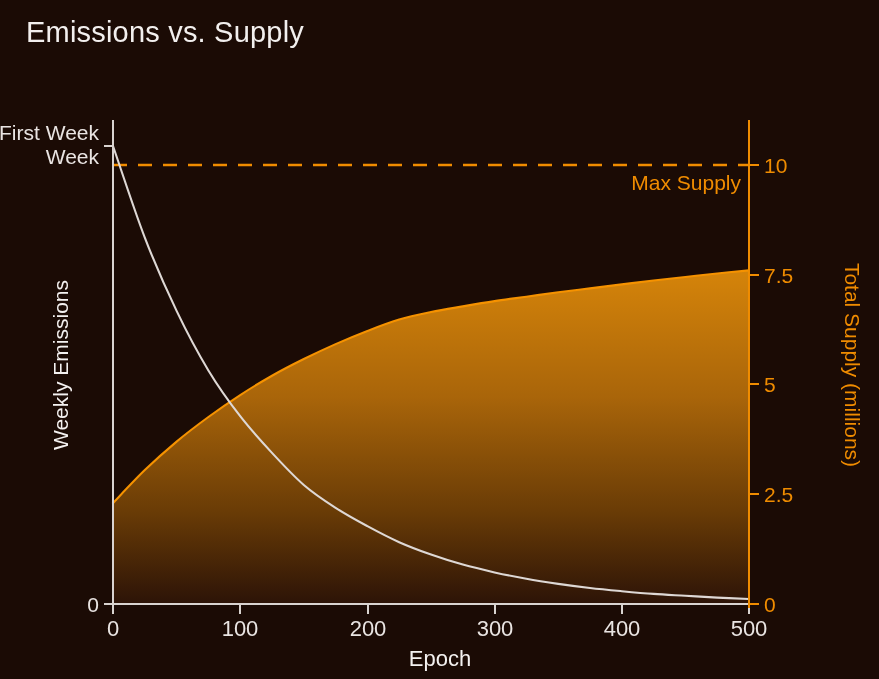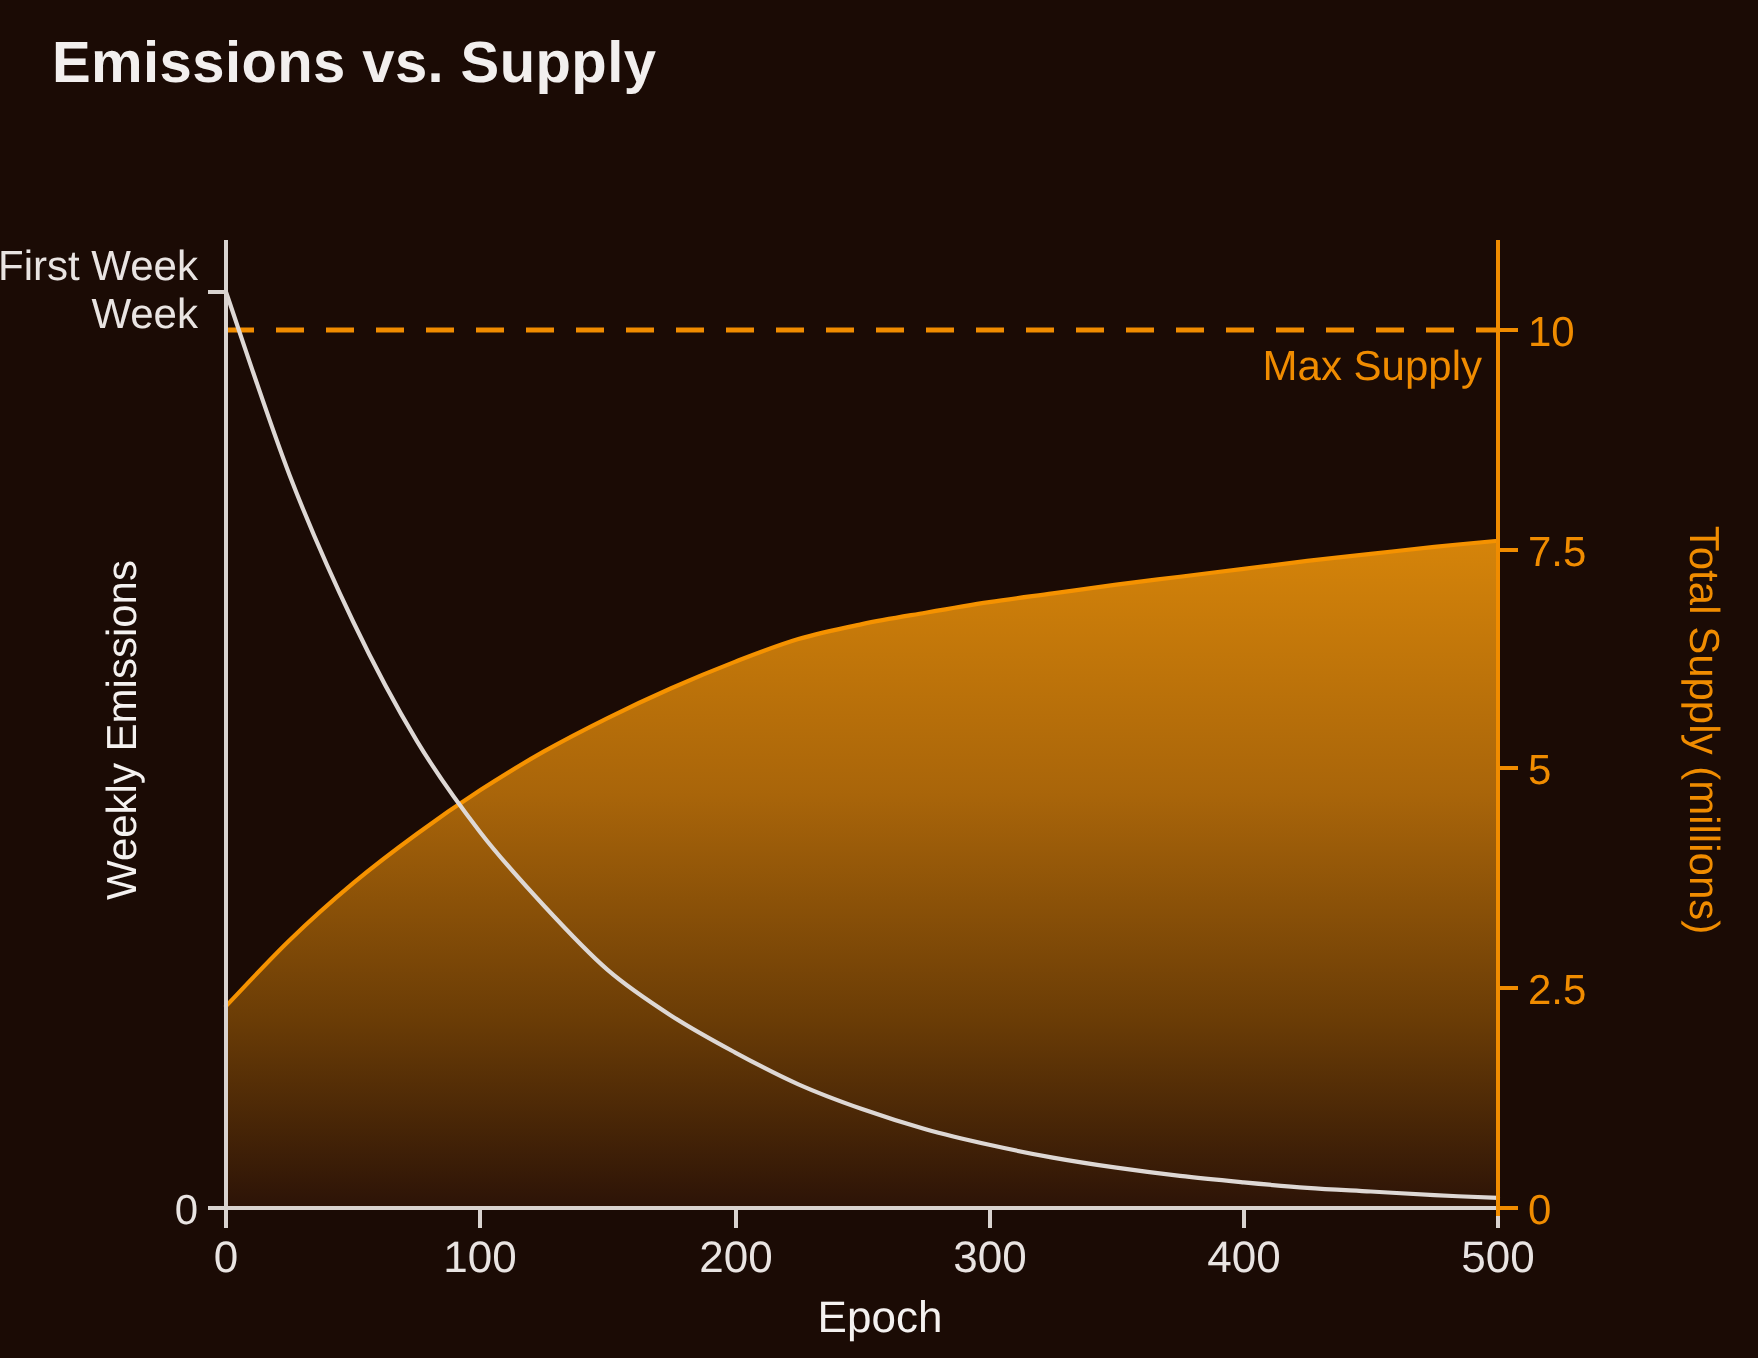--- a/index.html
+++ b/index.html
@@ -6,21 +6,21 @@
   body{
     width:879px;height:679px;
     background:#1b0b05;
     font-family:"Liberation Sans", sans-serif;
     overflow:hidden;
     position:relative;
   }
   #stage{position:absolute;left:0;top:0;width:879px;height:679px;}
   #chart-title{
     position:absolute;left:26px;top:16px;
-    font-size:29px;color:#f2efee;letter-spacing:0.2px;font-weight:700;
+    font-size:29px;color:#f2efee;letter-spacing:0.2px;font-weight:400;
     white-space:nowrap;
   }
   svg{position:absolute;left:0;top:0;}
   .axis-line{stroke:#d9d3d0;stroke-width:2;fill:none;}
   .axis-line-right{stroke:#f08c00;stroke-width:2;fill:none;}
   .tick-l{stroke:#d9d3d0;stroke-width:2;}
   .tick-r{stroke:#f08c00;stroke-width:2;}
   .ticklabel-left{fill:#e9e4e2;font-size:21px;font-family:"Liberation Sans",sans-serif;}
   .ticklabel-bottom{fill:#e9e4e2;font-size:22px;font-family:"Liberation Sans",sans-serif;}
   .ticklabel-right{fill:#f08c00;font-size:21px;font-family:"Liberation Sans",sans-serif;}

